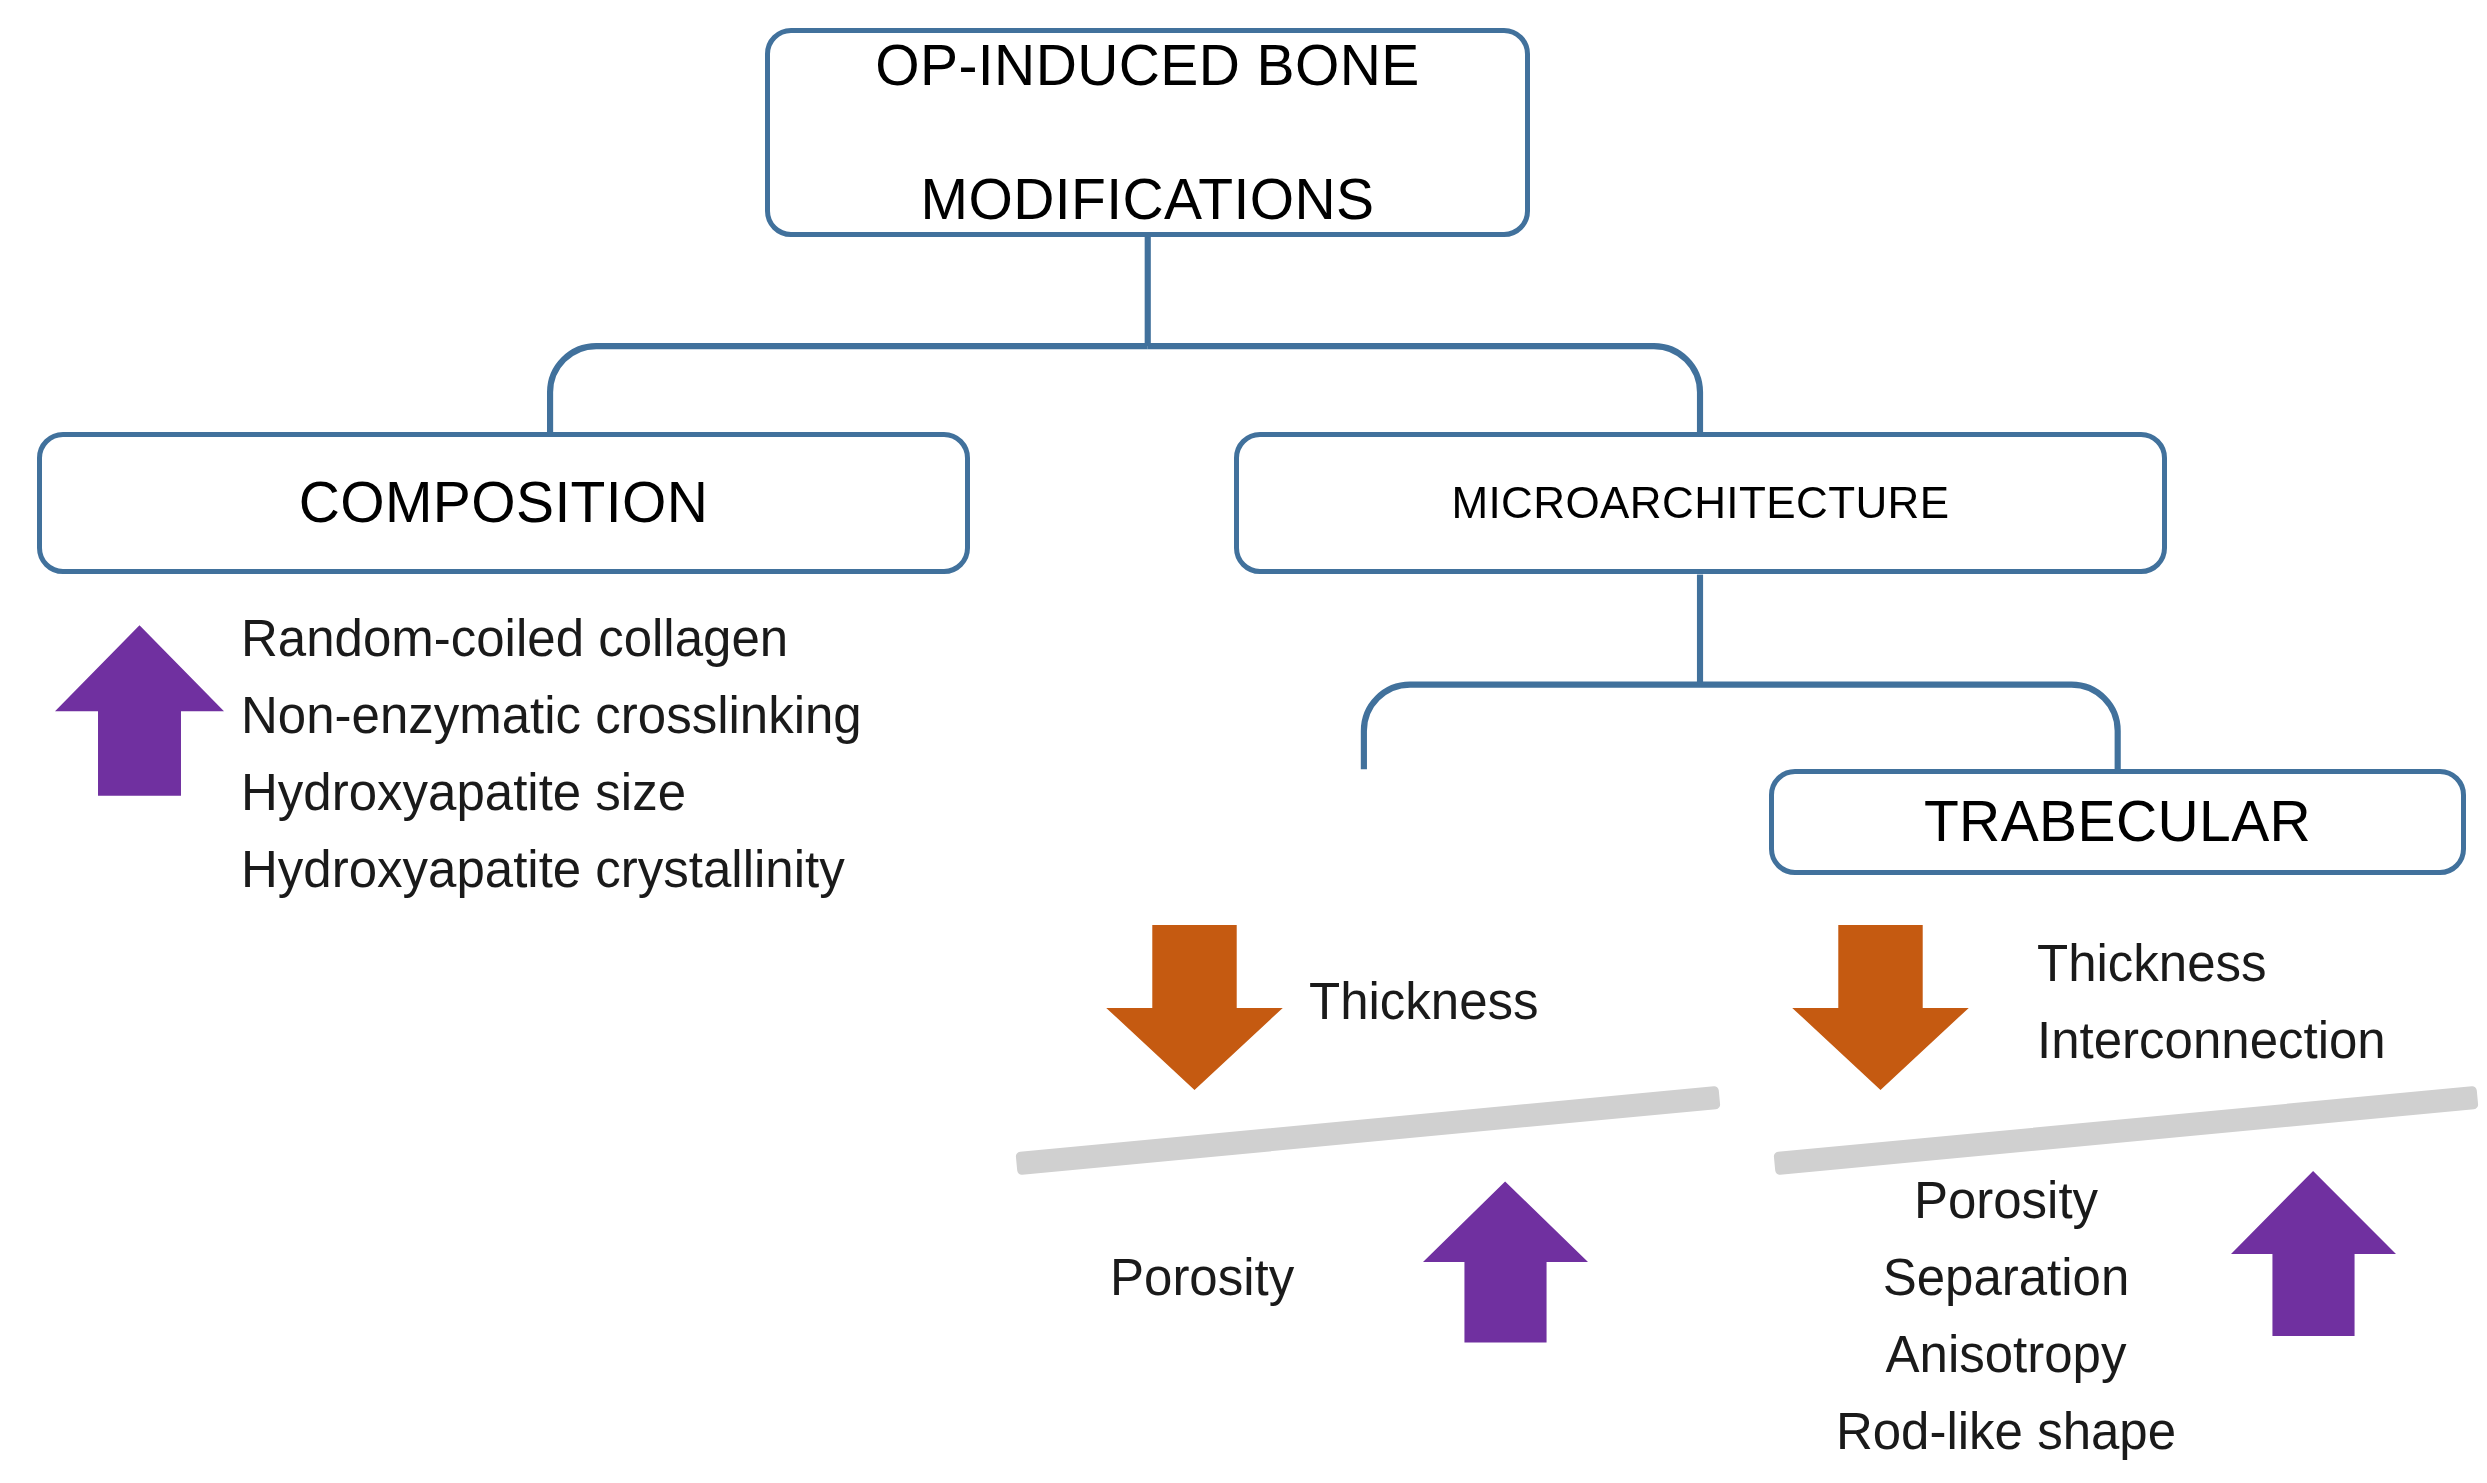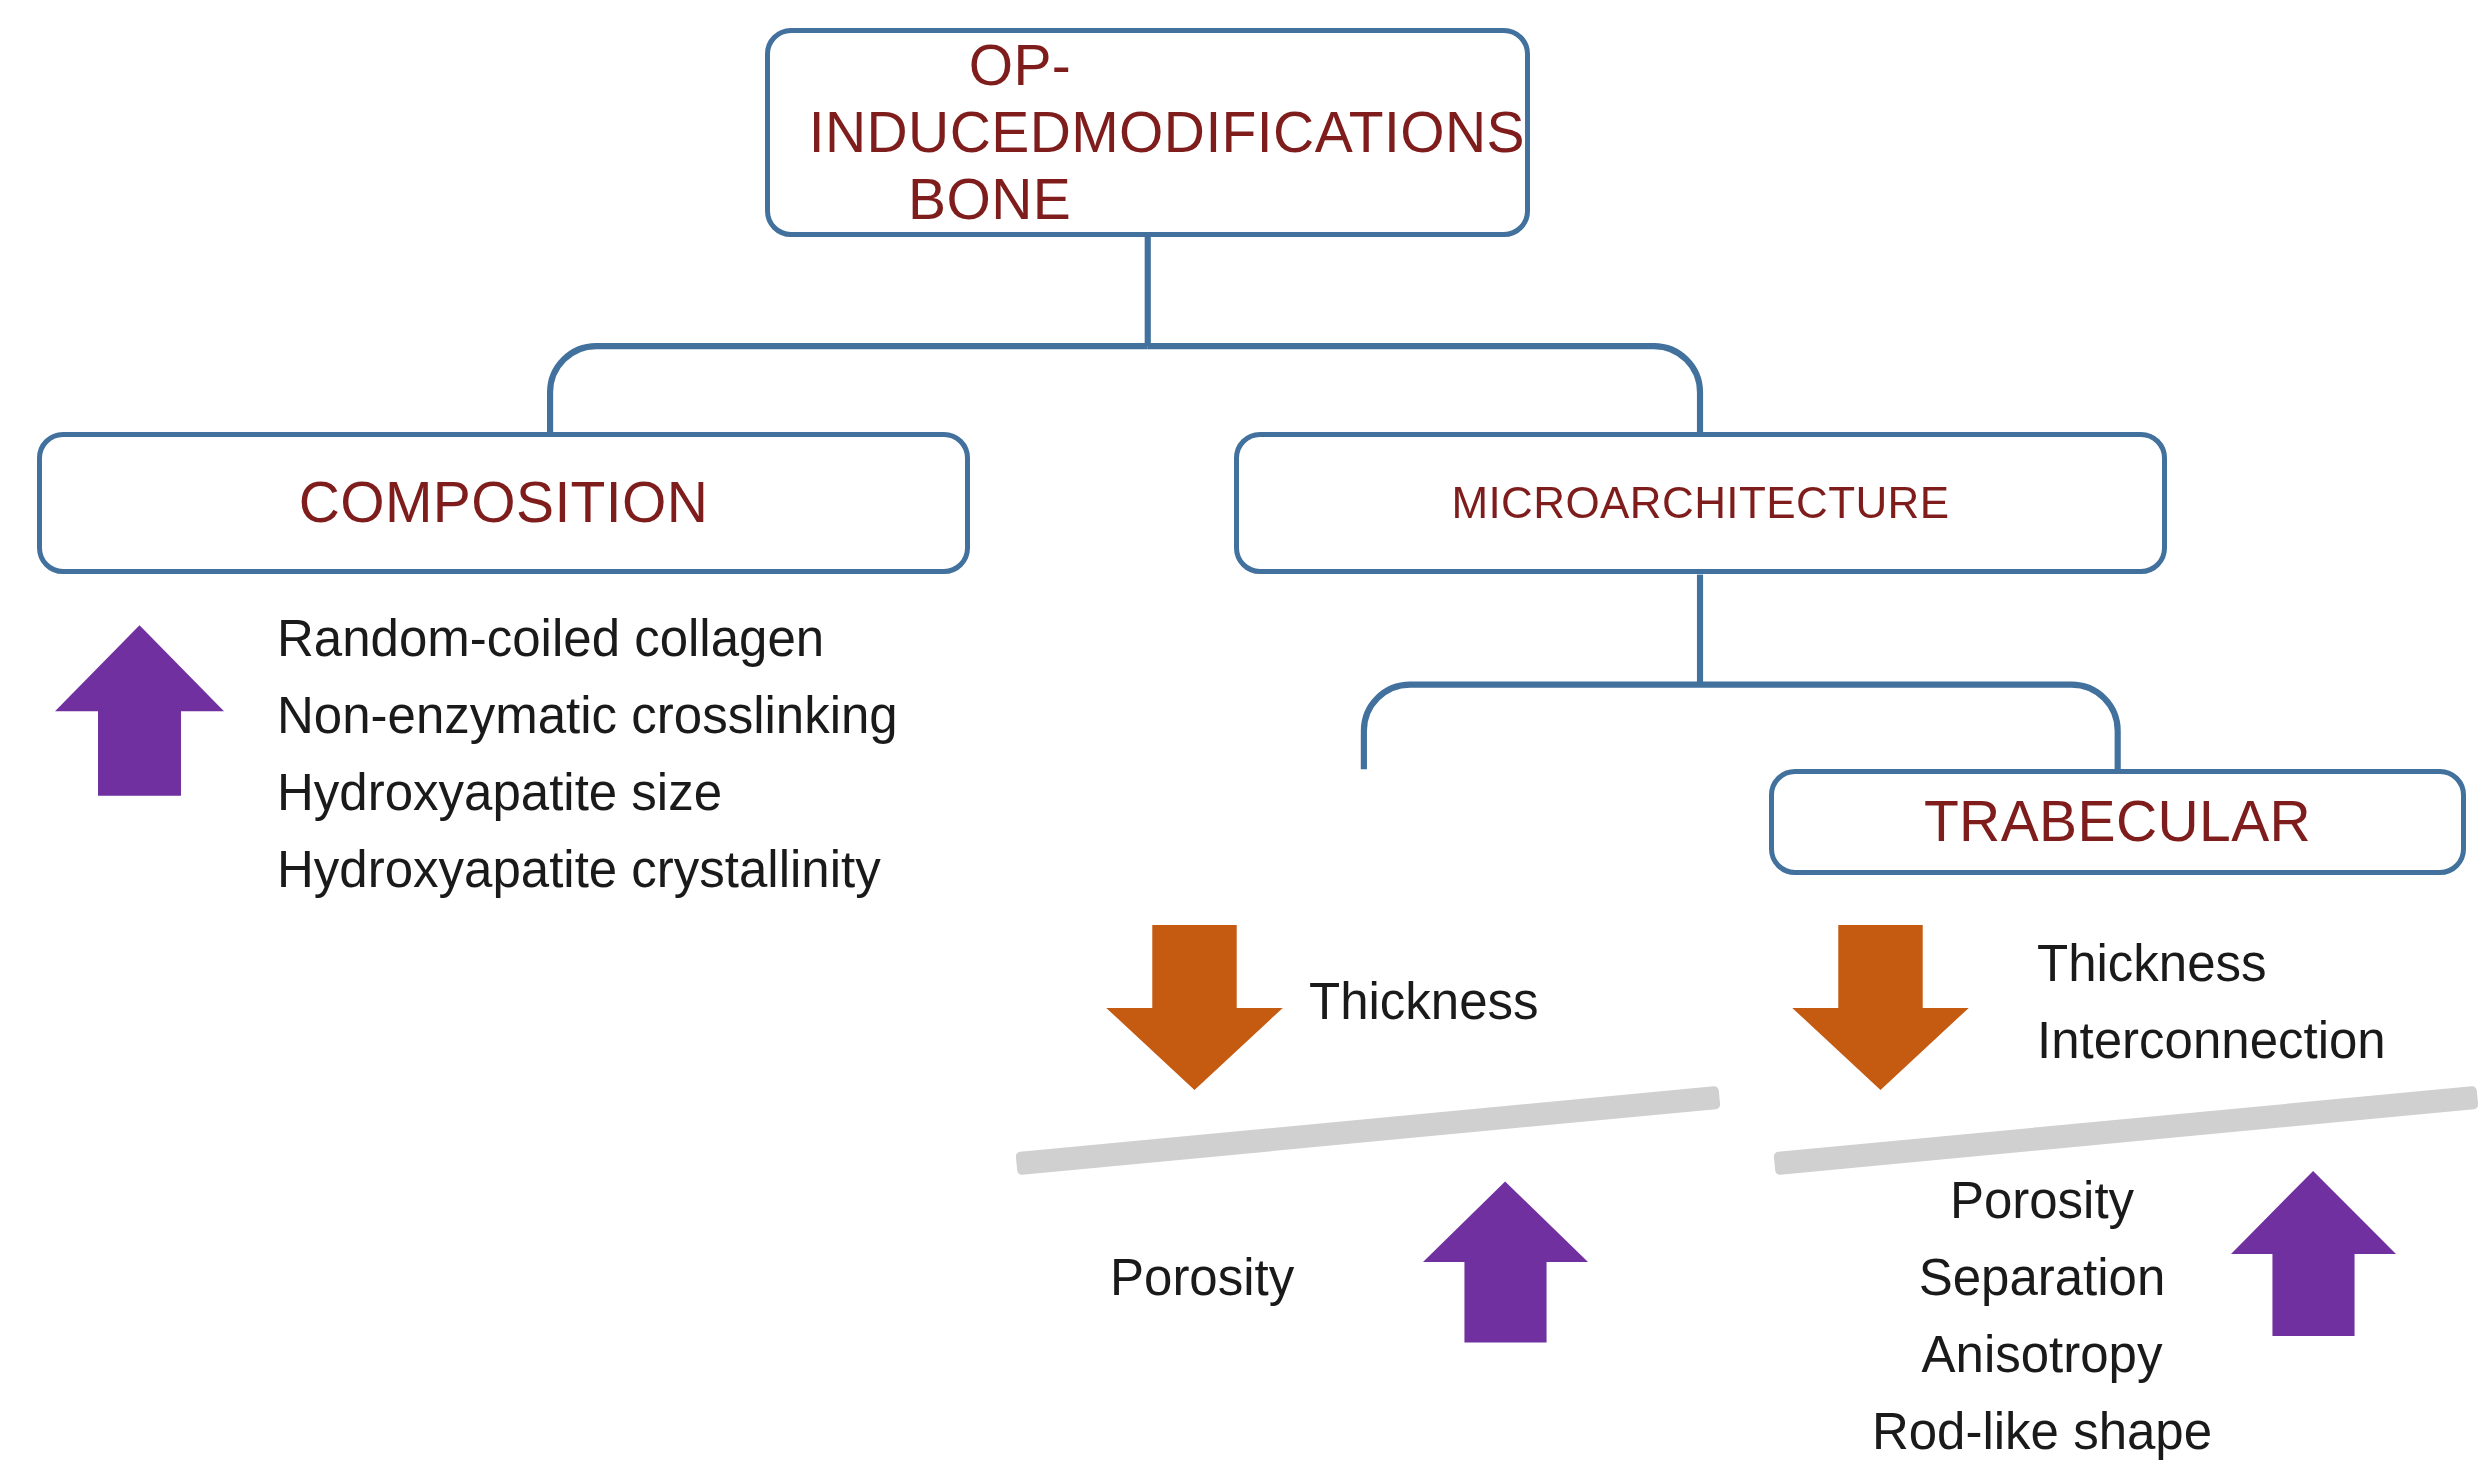--- a/index.html
+++ b/index.html
@@ -23,23 +23,24 @@
   .node-box {
     position: absolute;
     box-sizing: border-box;
     border: 5.4px solid #41719C;
     border-radius: 26px;
     background: #FFFFFF;
     display: flex;
     align-items: center;
     justify-content: center;
     text-align: right;
-    color: #7f1d1d;
+    color: #000000;
     line-height: 1.18;
     letter-spacing: 0.4px;
+    flex-direction: column;
   }
   #box-root    { left: 765px;  top: 28px;   width: 765px;  height: 209px; font-size: 57px; }
   #box-comp    { left: 26px;   top: 432px;  width: 933px; height: 142px; font-size: 57px; margin-left: 11px; }
   #box-micro   { left: 1234px; top: 432px;  width: 933px; height: 142px; font-size: 44px; }
   #box-cort    { left: 1015px; top: 769px; width: 697px;  height: 138px; font-size: 57px; }
   #box-trab    { left: 1769px; top: 769px; width: 697px;  height: 106px; font-size: 57px; }
 
   
   #connectors {
     position: absolute;
@@ -60,21 +61,21 @@
   }
 
   
   .txt {
     position: absolute;
     color: #1A1A1A;
     font-size: 51px;
     line-height: 77px;
     white-space: nowrap;
   }
-  .txt-list { line-height: 77px; margin-left: 36px; }
+  .txt-list { line-height: 77px; }
 
   #comp-list    { left: 241px;  top: 600px; }
   #cort-thick   { left: 1309px; top: 963px; }
   #cort-poros   { left: 1110px; top: 1239px; }
   #trab-thick   { left: 2037px; top: 925px; }
   #trab-list    { left: 1827px; top: 1162px; text-align: center; width: 358px; }
 
   
   .beam {
     position: absolute;

